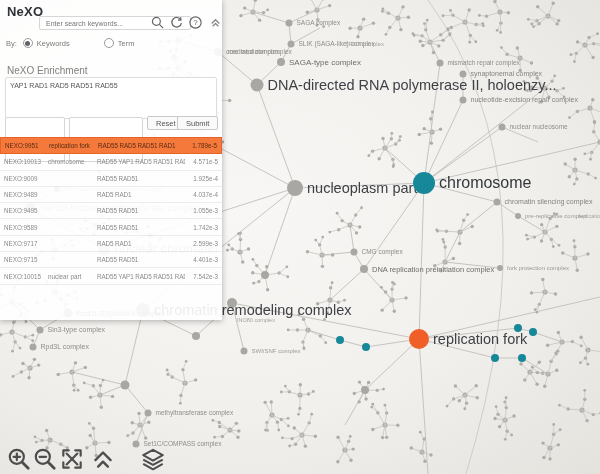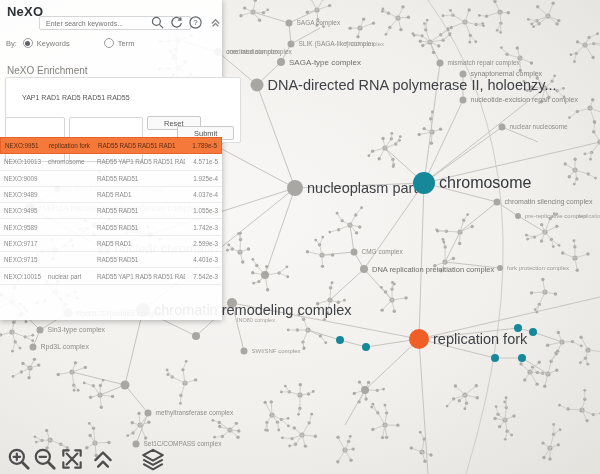--- a/index.html
+++ b/index.html
@@ -26,29 +26,29 @@
   .panel-icon{position:absolute;top:15px;width:15px;height:15px;cursor:pointer;}
   .panel-icon svg{width:100%;height:100%;}
   .by-row{position:absolute;left:6px;top:38px;font-size:7.5px;color:#7a7a7a;display:flex;align-items:center;}
   .by-label{margin-right:6px;}
   .radio{display:flex;align-items:center;margin-right:34px;cursor:pointer;}
   .rdot{width:8px;height:8px;border:1px solid #9a9a9a;border-radius:50%;margin-right:4px;position:relative;background:#fff;}
   .rdot.selected::after{content:"";position:absolute;left:1.5px;top:1.5px;width:5px;height:5px;border-radius:50%;background:#5f6368;}
   .section-heading{position:absolute;left:7px;top:65px;font-size:10px;color:#82807c;}
   .genes-textarea{
     position:absolute;left:5px;top:77px;width:202px;height:32px;resize:none;
-    border:1px solid #ddd;border-radius:2px;font-size:7px;color:#555;padding:16px;
+    border:1px solid #ddd;border-radius:2px;font-size:7px;color:#555;padding:4px;
     font-family:"Liberation Sans",sans-serif;outline:none;background:#fff;
   }
   .param-input{position:absolute;top:117px;height:11px;border:1px solid #d6d6d6;border-radius:2px;font-size:7px;color:#444;padding:16px 3px;font-family:"Liberation Sans",sans-serif;outline:none;background:#fff;}
   #pvalue-input{left:5px;width:52px;}
   #mingenes-input{left:69px;width:66px;}
-  .param-btn{position:absolute;top:116px;height:14px;border:1px solid #c9c9c9;border-radius:2px;background:#fafafa;font-size:7.5px;color:#555;font-family:"Liberation Sans",sans-serif;padding:0 16px;cursor:pointer;}
+  .param-btn{position:absolute;top:116px;height:14px;border:1px solid #c9c9c9;border-radius:2px;background:#fafafa;font-size:7.5px;color:#555;font-family:"Liberation Sans",sans-serif;padding:0 8px;cursor:pointer;}
   #reset-btn{left:147px;}
-  #submit-btn{left:177px;margin-top:10px;}
+  #submit-btn{left:177px;}
   .results{position:absolute;left:0;top:137px;width:222px;}
   .rrow{display:flex;align-items:center;height:15.3px;border-bottom:1px solid rgba(0,0,0,0.07);font-size:6.3px;color:#8a8a8a;cursor:pointer;}
   .rrow.hl{background:#f4793b;border:1px solid #e8622a;color:#5a2d13;}
   .cid{width:44px;padding-left:4px;white-space:nowrap;overflow:hidden;}
   .cterm{width:49px;white-space:nowrap;overflow:hidden;}
   .cgenes{flex:1;white-space:nowrap;overflow:hidden;letter-spacing:-0.1px;}
   .cpv{width:33px;text-align:right;padding-right:4px;white-space:nowrap;}
 
   
   .toolbar{position:absolute;left:0;top:444px;height:30px;z-index:6;}

